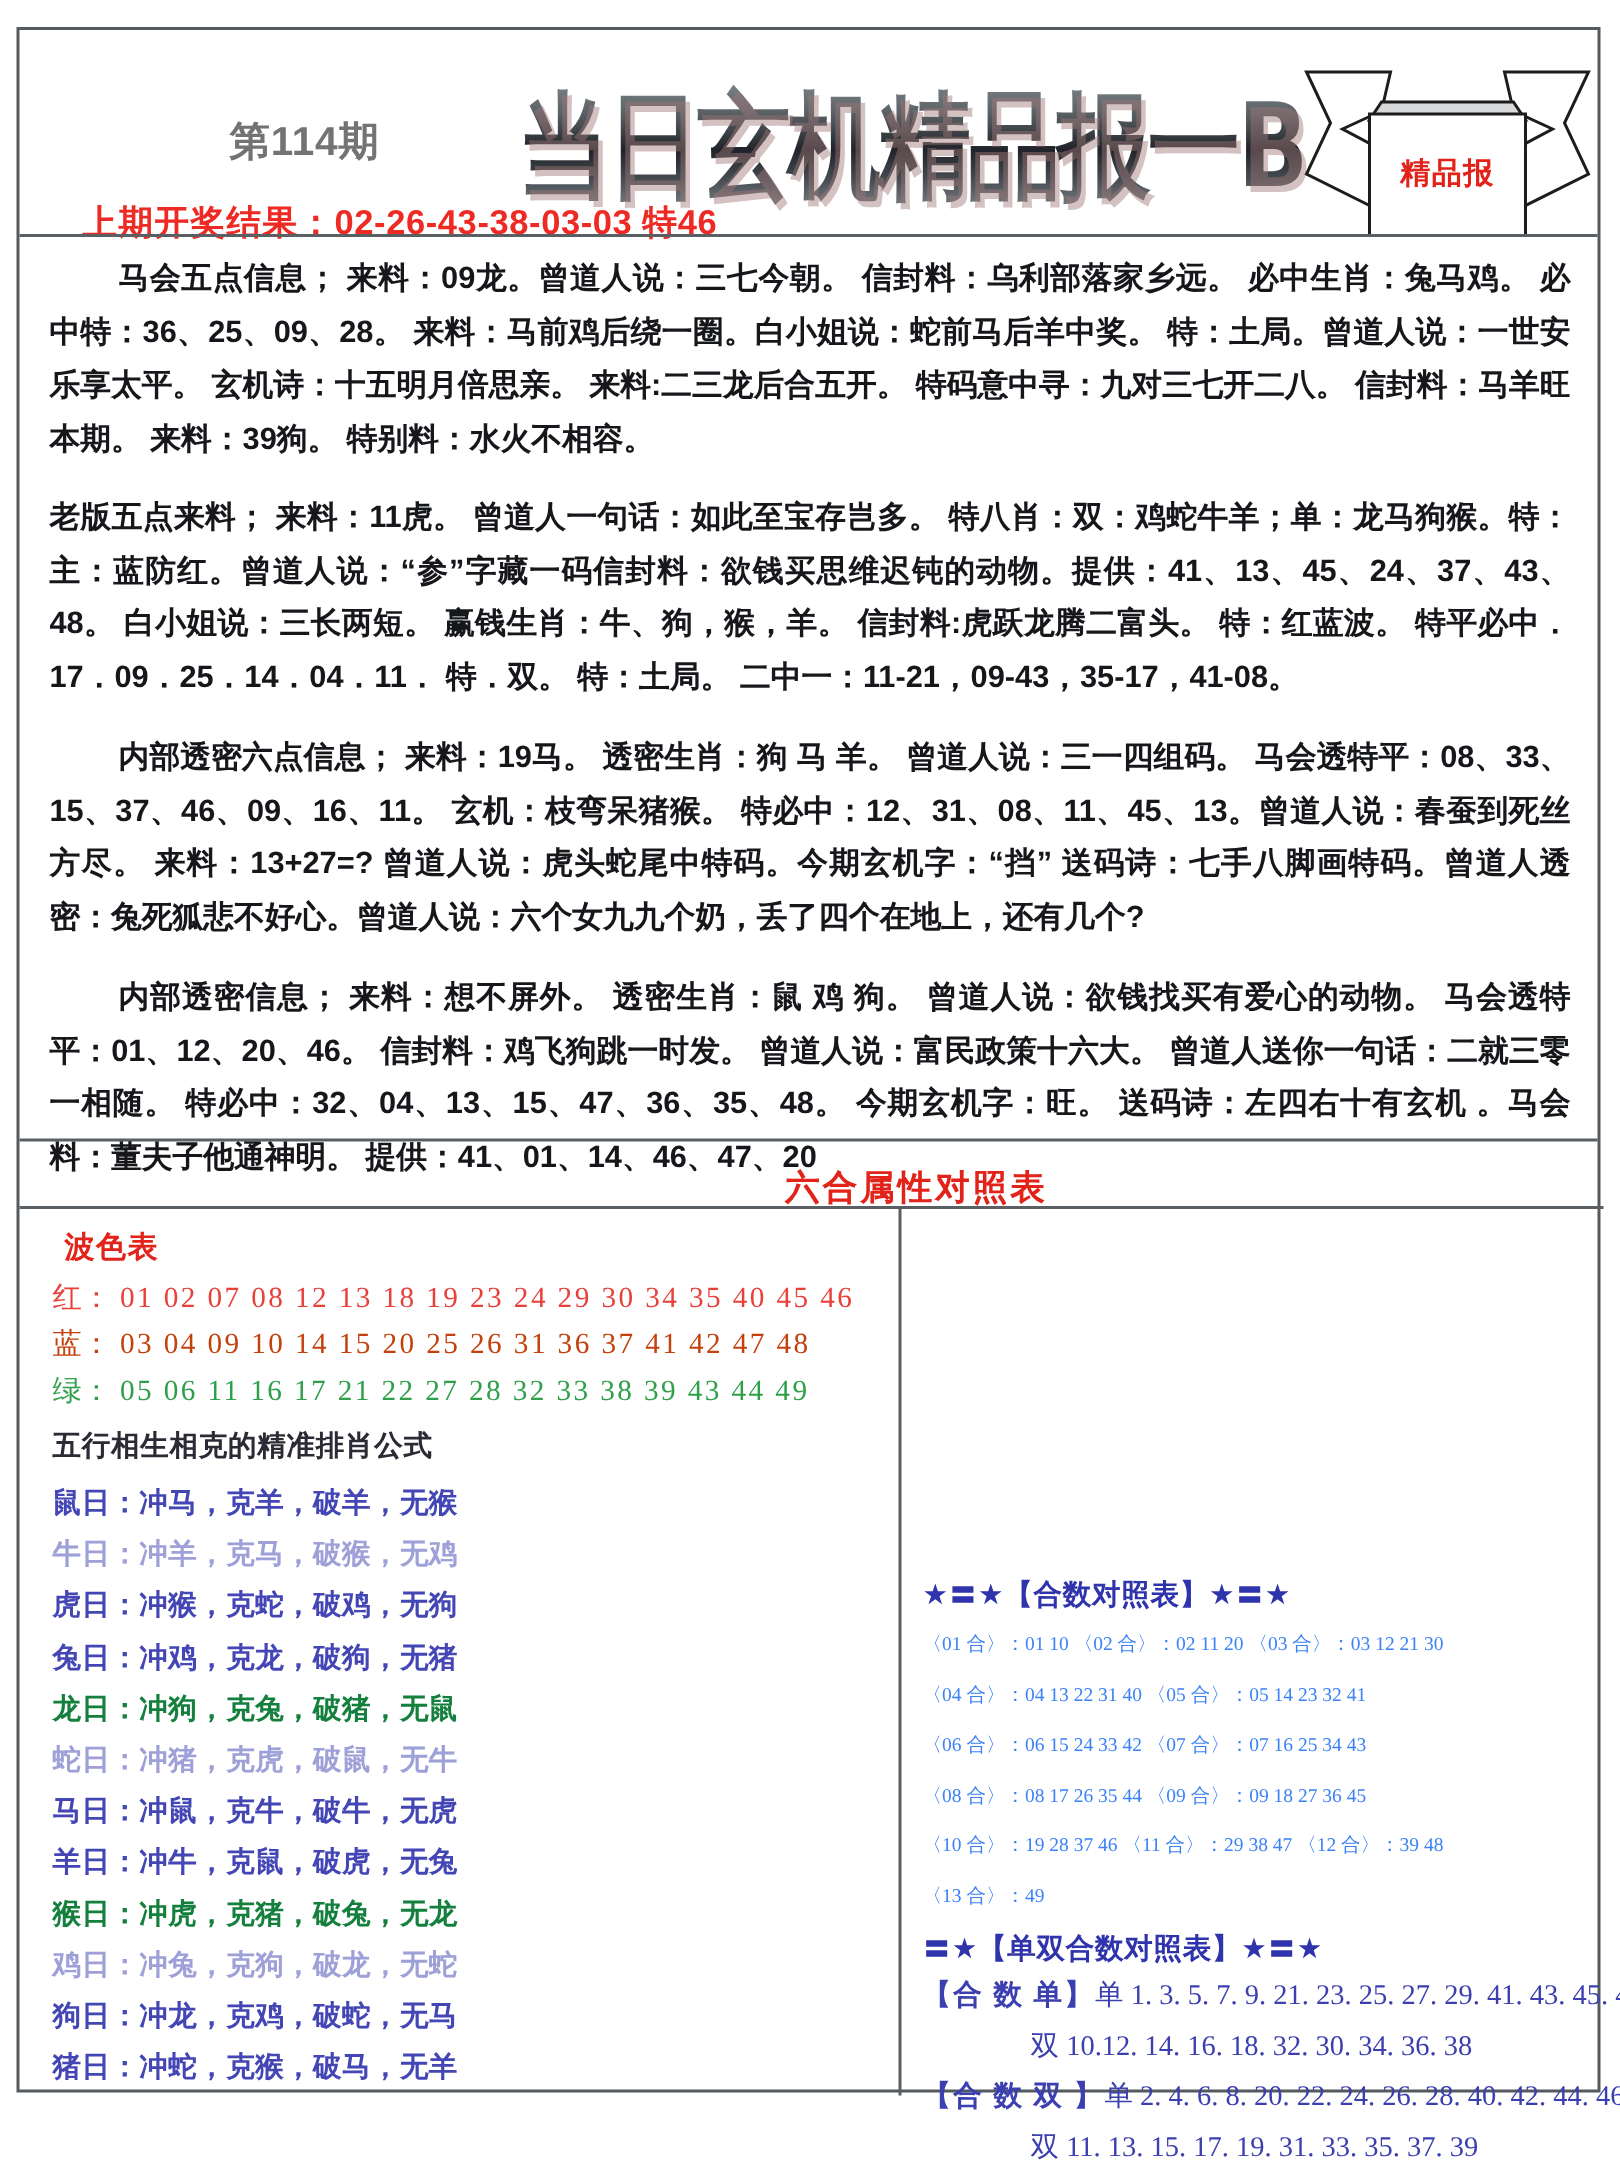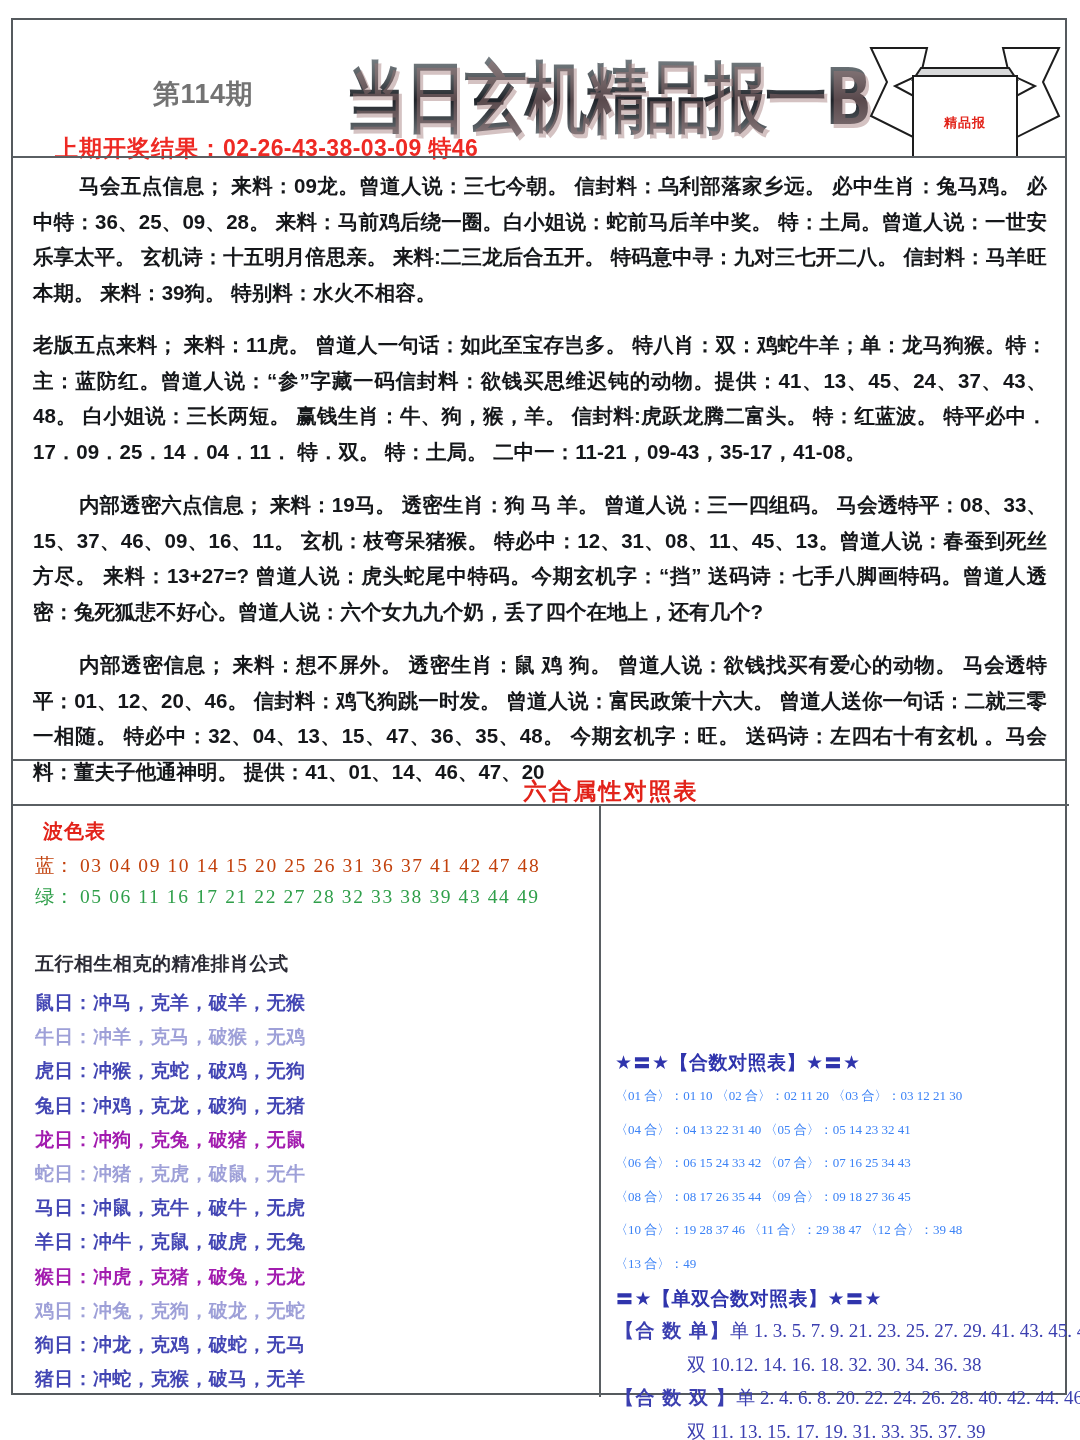--- a/index.html
+++ b/index.html
@@ -69,24 +69,24 @@
     color:rgba(196,140,140,.55);
     transform:scaleY(1.25);
     transform-origin:left top;
     z-index:-1;
   }
 
   
   .ribbon{position:absolute;left:852px;top:26px;width:200px;height:112px;}
   .ribbon svg{display:block;}
   .ribbon-label{
-    position:absolute;left:0;top:68px;width:200px;
+    position:absolute;left:0;top:56px;width:200px;
     text-align:center;
     font-family:"Liberation Sans","DejaVu Sans",sans-serif;
-    font-size:13px;font-weight:700;color:#e2231a;
+    font-size:20px;font-weight:700;color:#e2231a;
     letter-spacing:1px;
   }
 
   .lastresult{
     position:absolute;
     left:42px;top:113px;
     font-family:"Liberation Sans","DejaVu Sans",sans-serif;
     font-size:23px;font-weight:700;
     color:#ee2a24;
     letter-spacing:.4px;
@@ -200,21 +200,21 @@
   }
   .z-row{
     font-family:"Liberation Sans","DejaVu Sans",sans-serif;
     font-size:19px;font-weight:700;
     color:#4346b4;
     line-height:34.2px;
     white-space:nowrap;
     letter-spacing:.3px;
   }
   .z-row.faint{color:#9ea0d8;}
-  .z-row.faint2{color:#a21caf;font-family:Liberation Serif, serif;}
+  .z-row.faint2{color:#15803d;font-family:Liberation Serif, serif;}
 
   
   .rblock{
     position:absolute;left:14px;top:244px;width:480px;
     font-family:"Liberation Serif","DejaVu Serif",serif;
     color:#3b3fb0;
   }
   .r-head{
     font-family:"Liberation Sans","DejaVu Sans",sans-serif;
     font-size:19px;font-weight:700;color:#2f34ac;
@@ -253,21 +253,21 @@
         <svg width="200" height="112" viewBox="0 0 200 112">
           <polygon points="6,2 62,2 56,28 30,40 60,56 58,96 6,70 22,36" fill="#ffffff" stroke="#1d1d1d" stroke-width="2"></polygon>
           <polygon points="194,2 138,2 144,28 170,40 140,56 142,96 194,70 178,36" fill="#ffffff" stroke="#1d1d1d" stroke-width="2"></polygon>
           <polygon points="56,22 144,22 152,34 48,34" fill="#d8d9da" stroke="#1d1d1d" stroke-width="2"></polygon>
           <rect x="48" y="30" width="104" height="82" fill="#ffffff" stroke="#1d1d1d" stroke-width="2"></rect>
         </svg>
         <div class="ribbon-label">精品报</div>
       </div>
 
       <div class="lastresult">
-        <span class="lbl">上期开奖结果：</span><span class="val">02-26-43-38-03-09  特46</span>
+        <span class="lbl">上期开奖结果：</span><span class="val">02-26-43-38-03-03  特46</span>
       </div>
     </div>
     <div class="hr-top"></div>
 
     <div class="body">
       <p class="para indent p1">马会五点信息；  来料：09龙。曾道人说：三七今朝。  信封料：乌利部落家乡远。  必中生肖：兔马鸡。  必中特：36、25、09、28。  来料：马前鸡后绕一圈。白小姐说：蛇前马后羊中奖。  特：土局。曾道人说：一世安乐享太平。        玄机诗：十五明月倍思亲。  来料:二三龙后合五开。  特码意中寻：九对三七开二八。  信封料：马羊旺本期。  来料：39狗。  特别料：水火不相容。</p>
       <p class="para p2">老版五点来料；  来料：11虎。  曾道人一句话：如此至宝存岂多。  特八肖：双：鸡蛇牛羊；单：龙马狗猴。特：主：蓝防红。曾道人说：“参”字藏一码信封料：欲钱买思维迟钝的动物。提供：41、13、45、24、37、43、48。  白小姐说：三长两短。  赢钱生肖：牛、狗，猴，羊。  信封料:虎跃龙腾二富头。  特：红蓝波。    特平必中．17．09．25．14．04．11．  特．双。  特：土局。  二中一：11-21，09-43，35-17，41-08。</p>
       <p class="para indent p3">内部透密六点信息；  来料：19马。     透密生肖：狗 马 羊。  曾道人说：三一四组码。  马会透特平：08、33、15、37、46、09、16、11。        玄机：枝弯呆猪猴。       特必中：12、31、08、11、45、13。曾道人说：春蚕到死丝方尽。  来料：13+27=? 曾道人说：虎头蛇尾中特码。今期玄机字：“挡”       送码诗：七手八脚画特码。曾道人透密：兔死狐悲不好心。曾道人说：六个女九九个奶，丢了四个在地上，还有几个?</p>
       <p class="para indent p4">内部透密信息；  来料：想不屏外。    透密生肖：鼠 鸡 狗。  曾道人说：欲钱找买有爱心的动物。  马会透特平：01、12、20、46。  信封料：鸡飞狗跳一时发。  曾道人说：富民政策十六大。  曾道人送你一句话：二就三零一相随。    特必中：32、04、13、15、47、36、35、48。  今期玄机字：旺。    送码诗：左四右十有玄机 。马会料：董夫子他通神明。  提供：41、01、14、46、47、20</p>
     </div>
@@ -282,20 +282,23 @@
         </div>
       </div>
 
       <div class="cols">
 
         <div class="col-left">
 
           <div class="bose">
             <div class="bose-title">波色表</div>
 
+            <div class="bose-row bose-red">
+              <span class="k">红：</span><span class="nums">01 02 07 08 12 13 18 19 23 24 29 30 34 35 40 45 46</span>
+            </div>
             <div class="bose-row bose-blue">
               <span class="k">蓝：</span><span class="nums">03 04 09 10 14 15 20 25 26 31 36 37 41 42 47 48</span>
             </div>
             <div class="bose-row bose-green">
               <span class="k">绿：</span><span class="nums">05 06 11 16 17 21 22 27 28 32 33 38 39 43 44 49</span>
             </div>
           </div>
 
           <div class="formula-title">五行相生相克的精准排肖公式</div>
 

